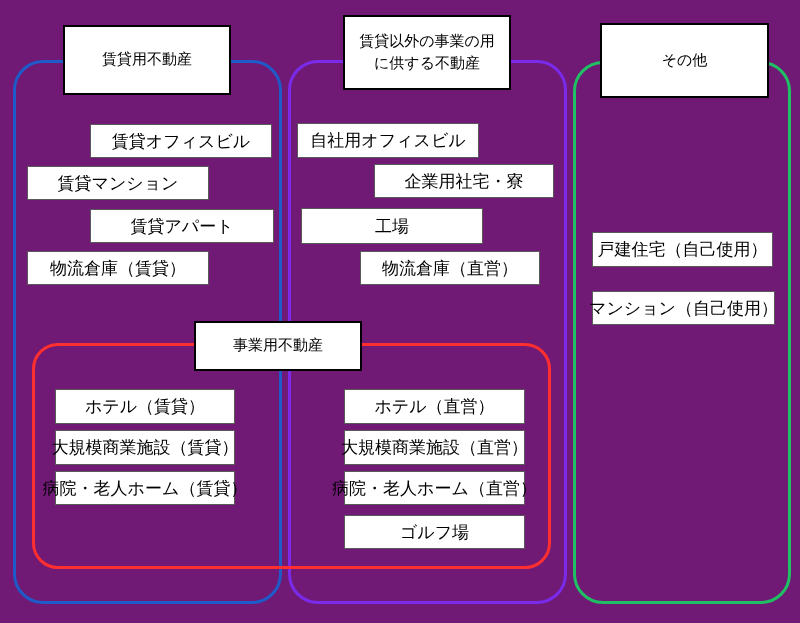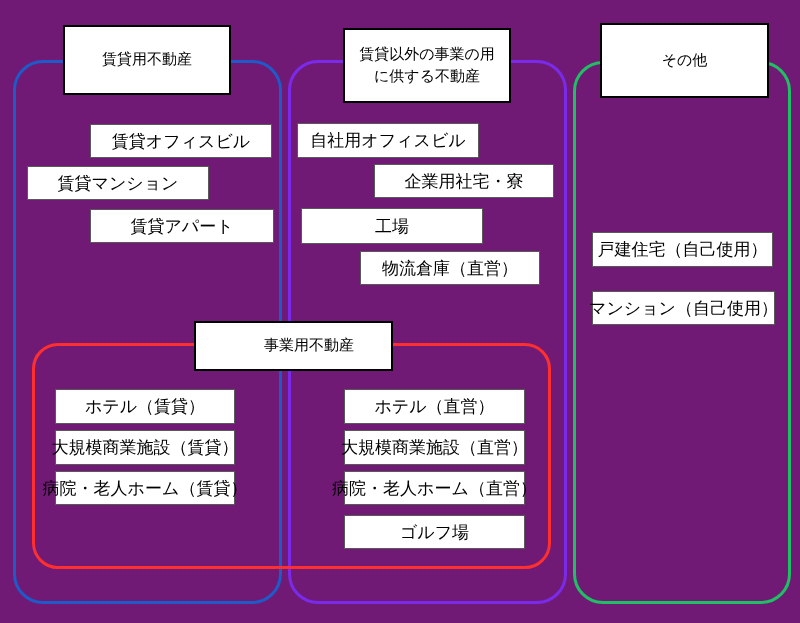--- a/index.html
+++ b/index.html
@@ -20,38 +20,39 @@
 
   <div class="group" style="left: 13px; top: 60px; width: 263px; height: 538px; border-color: rgb(30, 90, 200);"></div>
   <div class="group" style="left: 288px; top: 60px; width: 273px; height: 538px; border-color: rgb(122, 43, 234);"></div>
   <div class="group" style="left: 573px; top: 61px; width: 212px; height: 537px; border-color: rgb(31, 191, 99);"></div>
   <div class="group" style="left: 32px; top: 343px; width: 513px; height: 220px; border-radius: 26px; border-color: rgb(255, 47, 47);"></div>
 
   <div class="tbox" style="left:63px;top:25px;width:164px;height:66px;">
     <span>賃貸用不動産</span>
   </div>
 
-  <div class="tbox" style="left:343px;top:28px;width:164px;height:71px;">
+  <div class="tbox" style="left:343px;top:15px;width:164px;height:71px;">
     <span>
       <span>賃貸以外の事業の用</span><br>
       <span>に供する不動産</span>
     </span>
   </div>
 
   <div class="tbox" style="left:600px;top:23px;width:165px;height:71px;">
     <span>その他</span>
   </div>
 
-  <div class="tbox" style="left:194px;top:321px;width:164px;height:46px;padding-left:31px;">
+  <div class="tbox" style="left:194px;top:321px;width:164px;height:46px;">
     <span>事業用不動産</span>
   </div>
 
   <div class="lbox" style="left:90px;top:124px;width:180px;height:32px;">賃貸オフィスビル</div>
   <div class="lbox" style="left:27px;top:166px;width:180px;height:32px;">賃貸マンション</div>
   <div class="lbox" style="left:90px;top:209px;width:182px;height:32px;text-align:center;">賃貸アパート</div>
+  <div class="lbox" style="left:27px;top:251px;width:180px;height:32px;">物流倉庫（賃貸）</div>
 
   <div class="lbox" style="left:297px;top:123px;width:180px;height:33px;">自社用オフィスビル</div>
   <div class="lbox" style="left:374px;top:164px;width:178px;height:32px;">企業用社宅・寮</div>
   <div class="lbox" style="left:301px;top:208px;width:180px;height:34px;">工場</div>
   <div class="lbox" style="left:360px;top:251px;width:178px;height:32px;">物流倉庫（直営）</div>
 
   <div class="lbox" style="left:592px;top:232px;width:179px;height:33px;">戸建住宅（自己使用）</div>
   <div class="lbox" style="left:592px;top:291px;width:181px;height:32px;">マンション（自己使用）</div>
 
   <div class="lbox" style="left:55px;top:389px;width:178px;height:33px;">ホテル（賃貸）</div>

